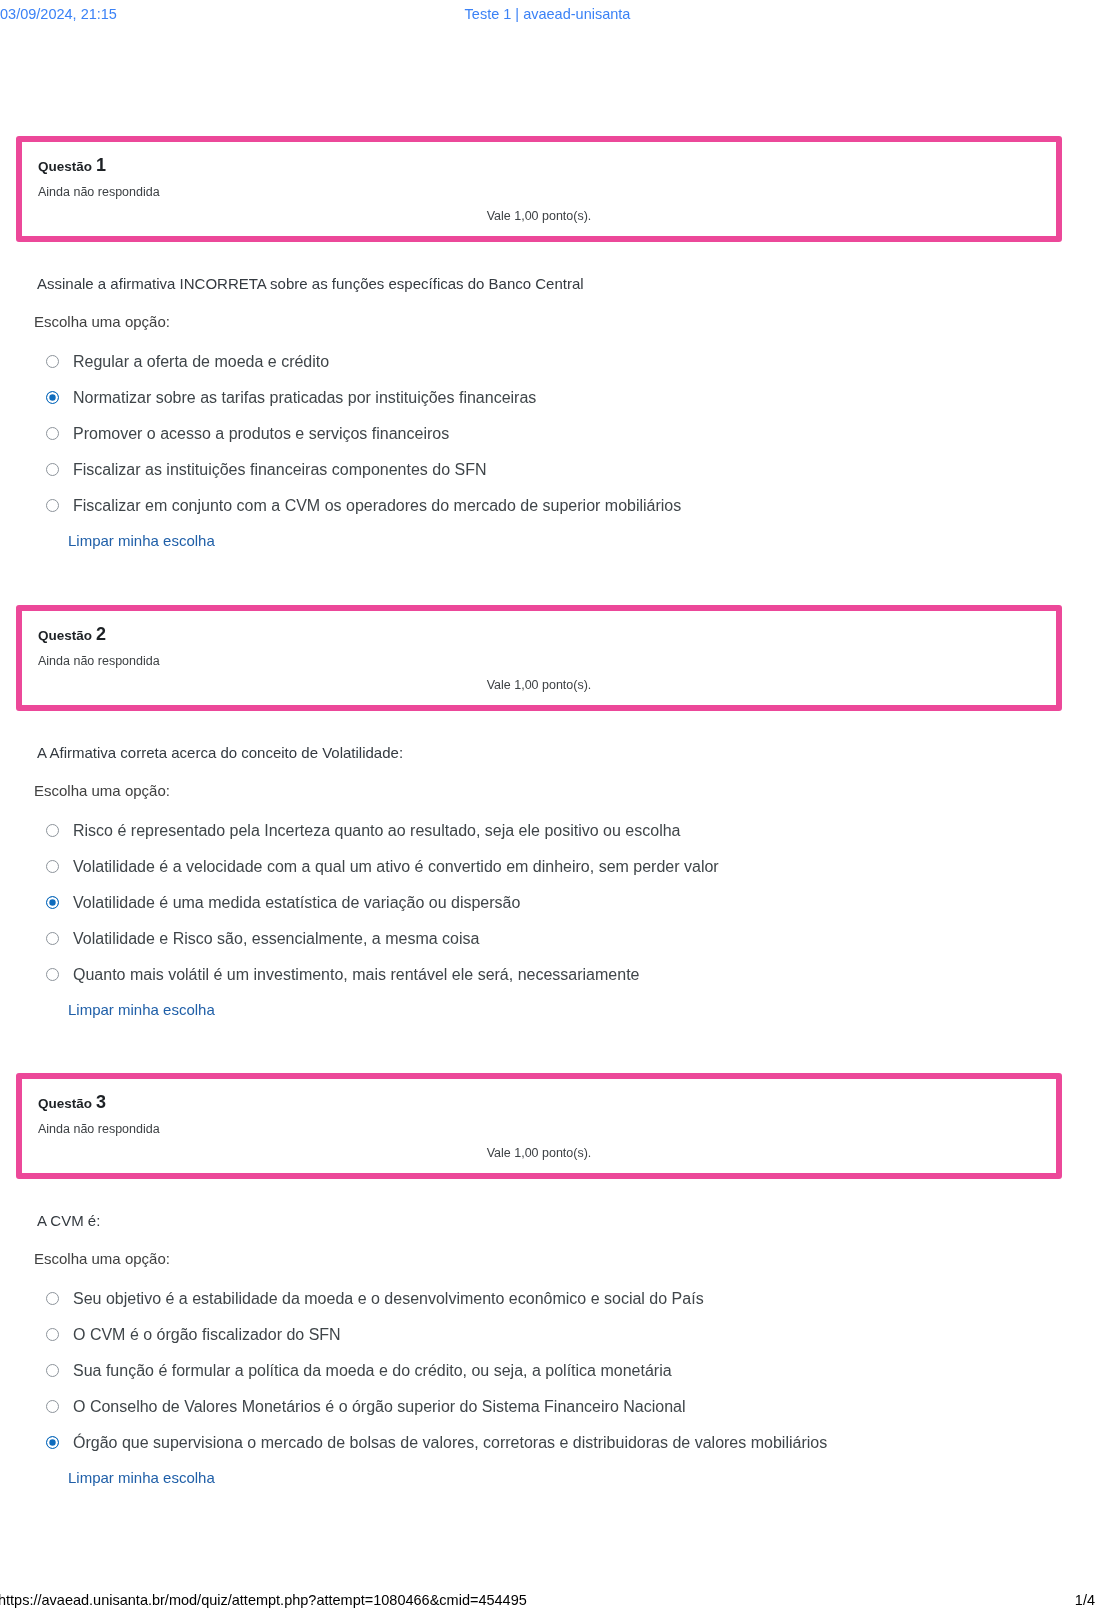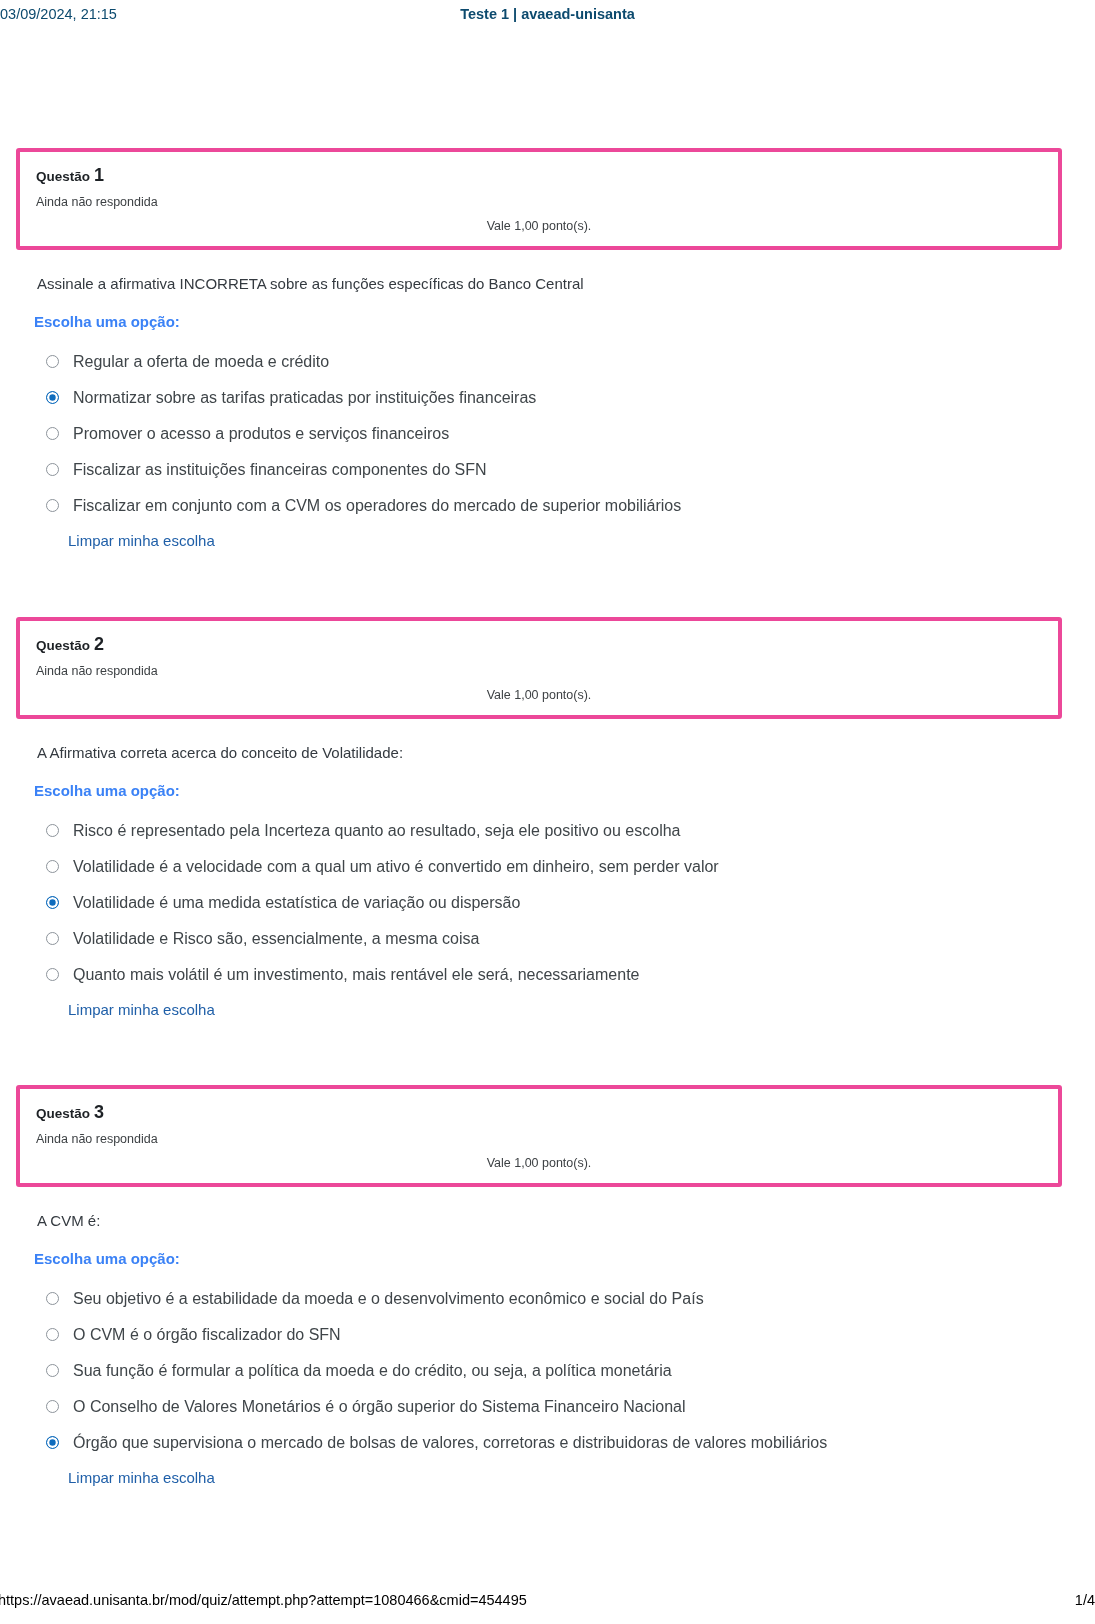--- a/index.html
+++ b/index.html
@@ -18,36 +18,35 @@
 
   
   .print-header {
     position: absolute;
     top: 6px;
     left: 0;
     width: 946px;
     height: 22px;
     font-family: "Liberation Sans", sans-serif;
     font-size: 14.5px;
-    color: #0c4a6e;
+    color: #3b82f6;
   }
   .print-header .ph-left {
     position: absolute;
     left: 0px;
     top: 0;
     white-space: nowrap;
   }
   .print-header .ph-center {
     position: absolute;
     left: 0;
     width: 1095px;
     top: 0;
     text-align: center;
     white-space: nowrap;
-    font-weight: bold;
   }
   .print-footer {
     position: absolute;
     bottom: 10px;
     left: 0;
     width: 1095px;
     height: 22px;
     font-size: 14.5px;
     color: #000;
   }
@@ -77,25 +76,24 @@
     left: 0;
     width: 1095px;
   }
 
   
   .q-info {
     position: absolute;
     left: 16px;
     width: 1046px;
     box-sizing: border-box;
-    border: 4px solid #ec4899;
+    border: 6px solid #ec4899;
     border-radius: 3px;
     background: #ffffff;
     padding: 14px 16px 12px 16px;
-    margin-top: 12px;
   }
   .q-info-title {
     font-size: 13.5px;
     font-weight: bold;
     color: #1d2125;
     line-height: 1.1;
     margin: 0 0 9px 0;
     white-space: nowrap;
   }
   .q-info-title .q-num {
@@ -133,22 +131,22 @@
     font-size: 15px;
     color: #343a40;
     line-height: 1.3;
     white-space: nowrap;
   }
   .q-prompt {
     position: absolute;
     left: 34px;
     top: 38px;
     font-size: 15px;
-    font-weight: bold;
-    color: #3b82f6;
+    font-weight: normal;
+    color: #404040;
     line-height: 1.3;
     white-space: nowrap;
   }
   .answers {
     position: absolute;
     left: 46px;
     top: 70px;
     width: 1020px;
   }
   .answer {

